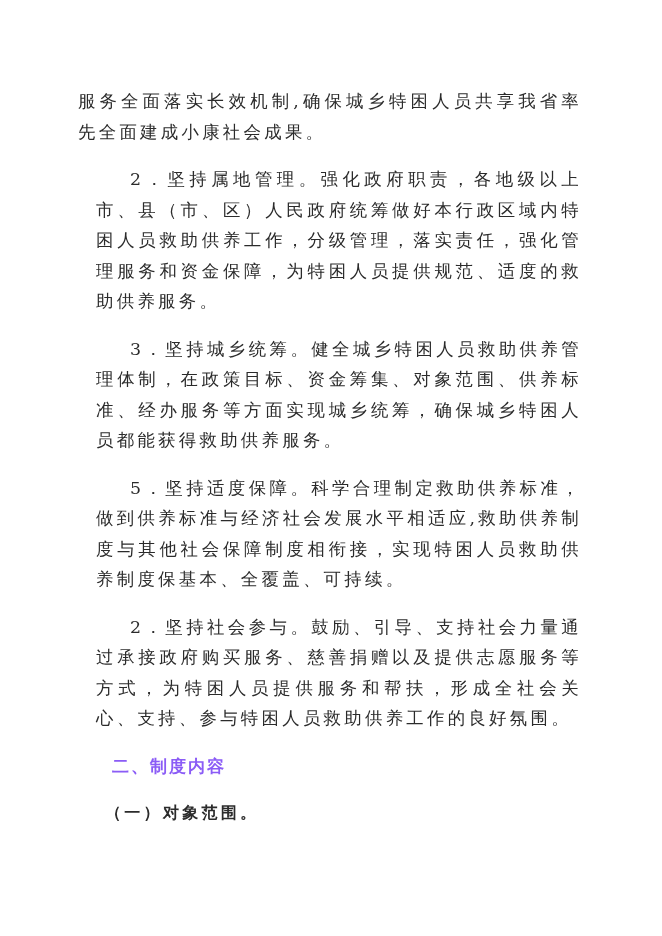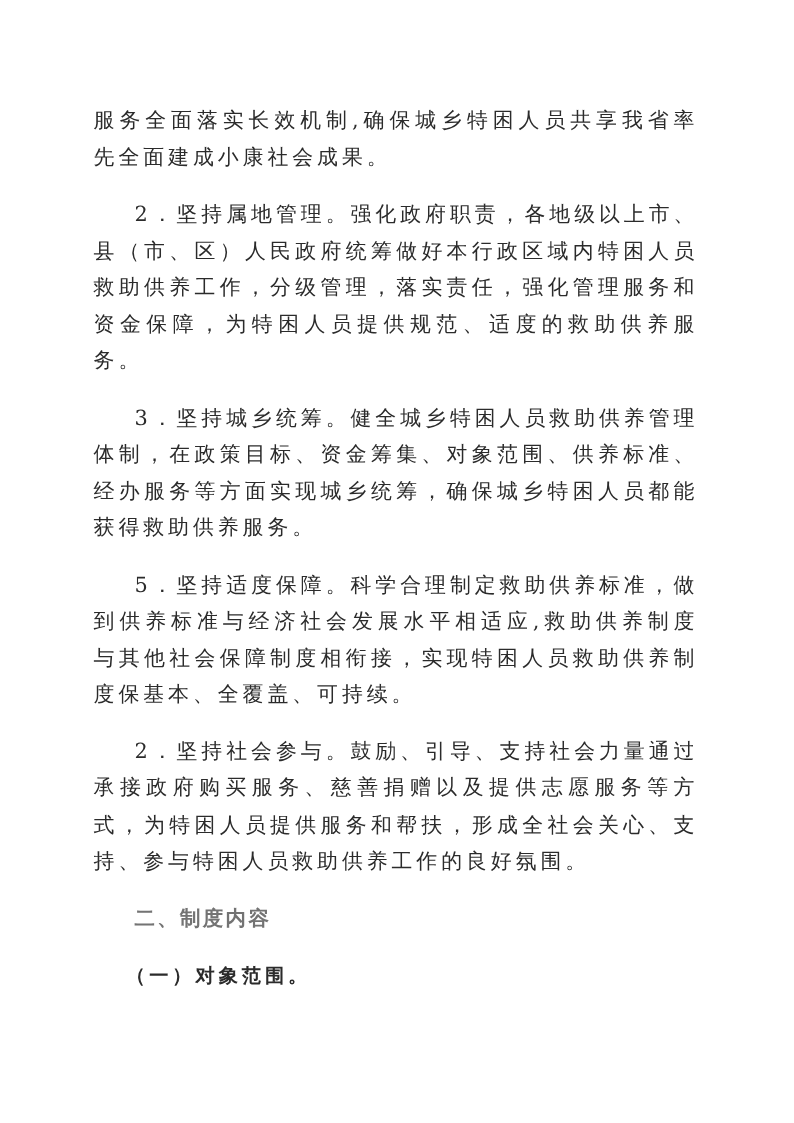--- a/index.html
+++ b/index.html
@@ -25,30 +25,31 @@
       font-size: 17.4px;
       line-height: 30.5px;
       letter-spacing: 3.3px;
       margin: 0 0 17px 0;
       text-align: justify;
       text-justify: inter-character;
       word-break: break-all;
     }
     .para.indent {
       text-indent: 34px;
+      margin-left: 18px;
     }
     .heading {
       font-family: "DejaVu Sans", "Liberation Sans", sans-serif;
       font-weight: bold;
       font-size: 17px;
       line-height: 30px;
       letter-spacing: 2px;
       margin: 0 0 17px 0;
       text-indent: 34px;
-      color: #737373;
+      color: #8b5cf6;
     }
     .subheading {
       font-size: 16px;
       line-height: 30px;
       letter-spacing: 3.3px;
       margin: 0 0 17px 0;
       text-indent: 27px;
     }
   </style>
 </head>

